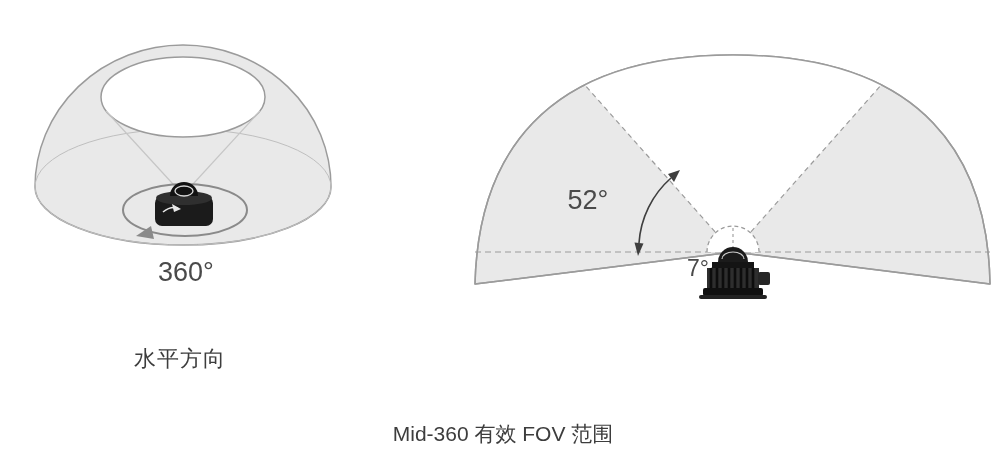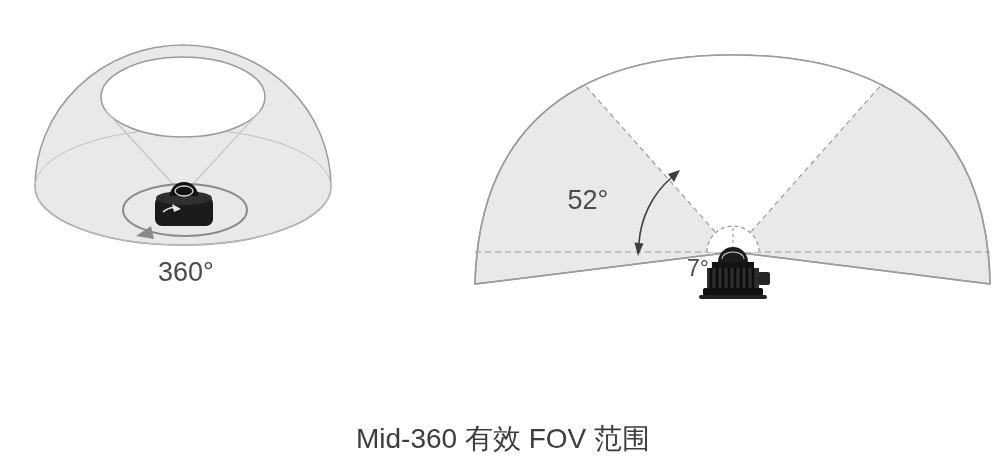--- a/index.html
+++ b/index.html
@@ -24,21 +24,21 @@
     letter-spacing: 1px;
   }
   #horiz-label { left: 0; width: 360px; }
   #vert-label { left: 460px; width: 540px; }
   .main-caption {
     position: absolute;
     top: 420px;
     left: 0;
     width: 100%;
     text-align: center;
-    font-size: 28px;
+    font-size: 21px;
     color: #3d3d3d;
   }
   svg text {
     font-family: "Liberation Sans", sans-serif;
     fill: #4a4a4a;
   }
 </style>
 </head>
 <body>
 
@@ -122,15 +122,16 @@
         <line x1="281" y1="258" x2="281" y2="278"></line>
         <line x1="287" y1="258" x2="287" y2="278"></line>
         <line x1="293" y1="258" x2="293" y2="278"></line>
       </g>
       <rect x="298" y="262" width="12" height="13" rx="2" fill="#262626"></rect>
       <rect x="243" y="278" width="60" height="8" rx="2" fill="#101010"></rect>
       <rect x="239" y="285" width="68" height="4" rx="2" fill="#222222"></rect>
     </g>
   </svg>
 
+  <div id="horiz-label" class="fig-label">水平方向</div>
   <div class="main-caption">Mid-360 有效 FOV 范围</div>
 
 </div>
 
 </body></html>

